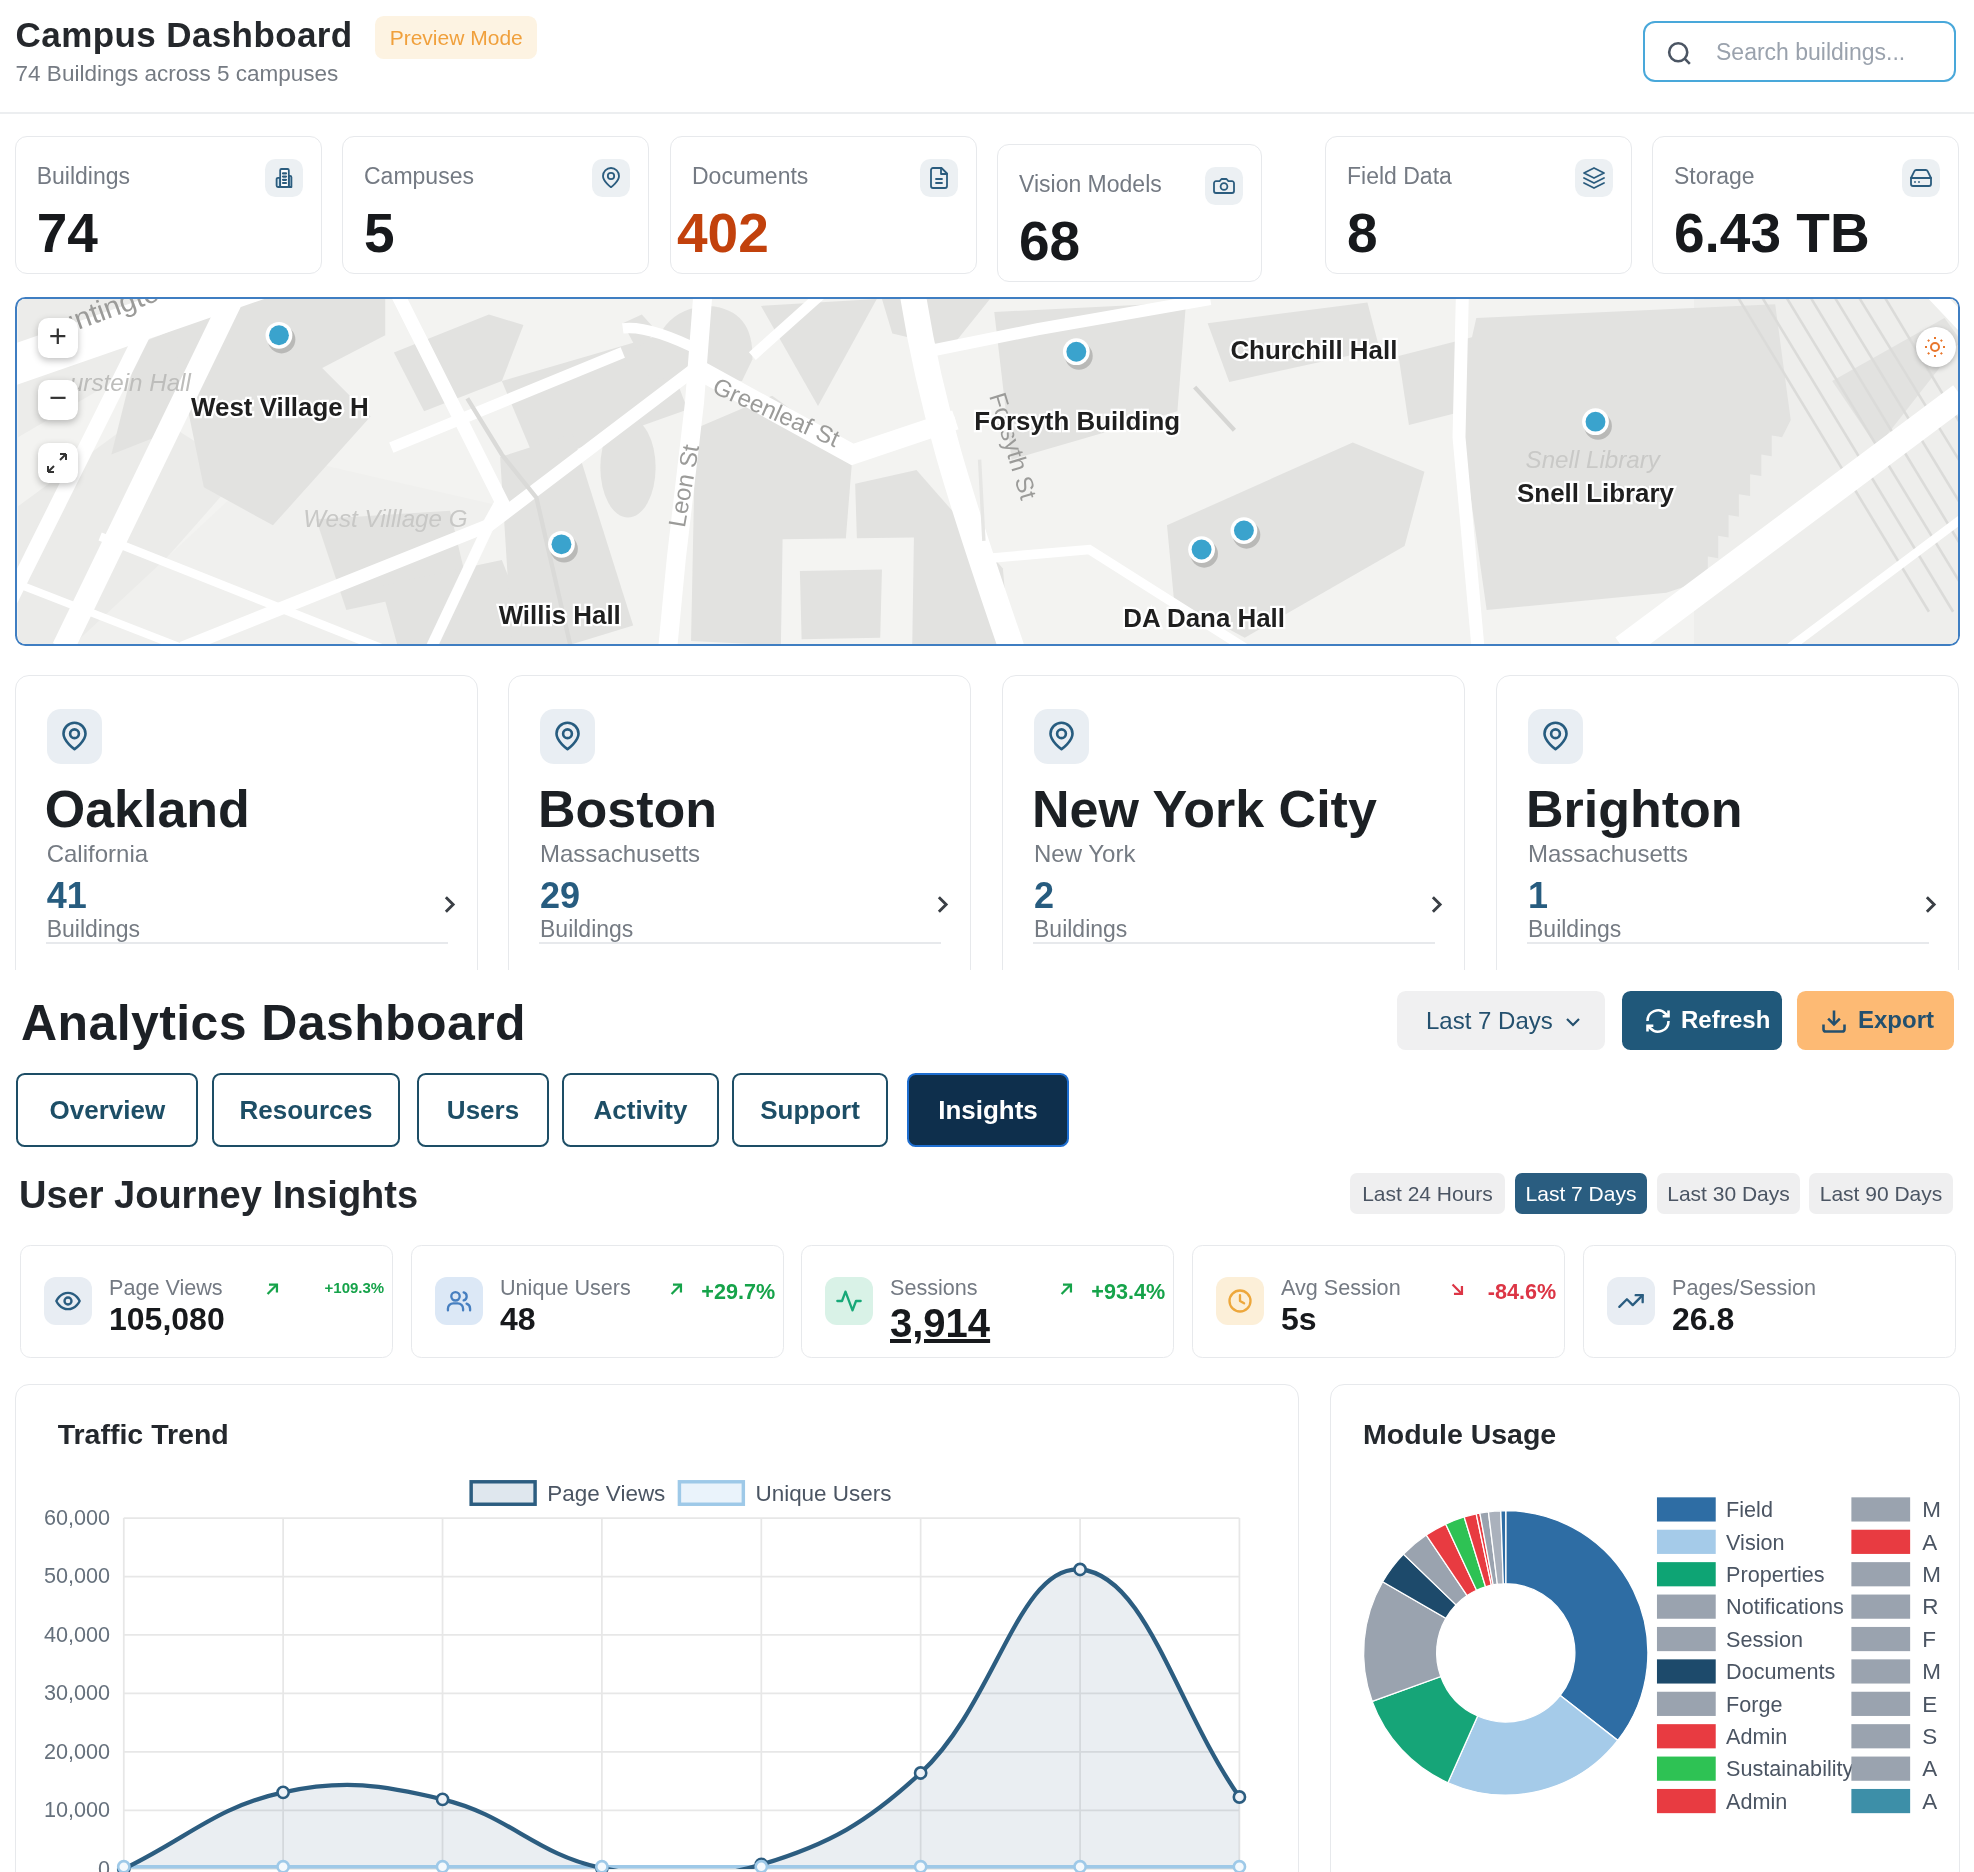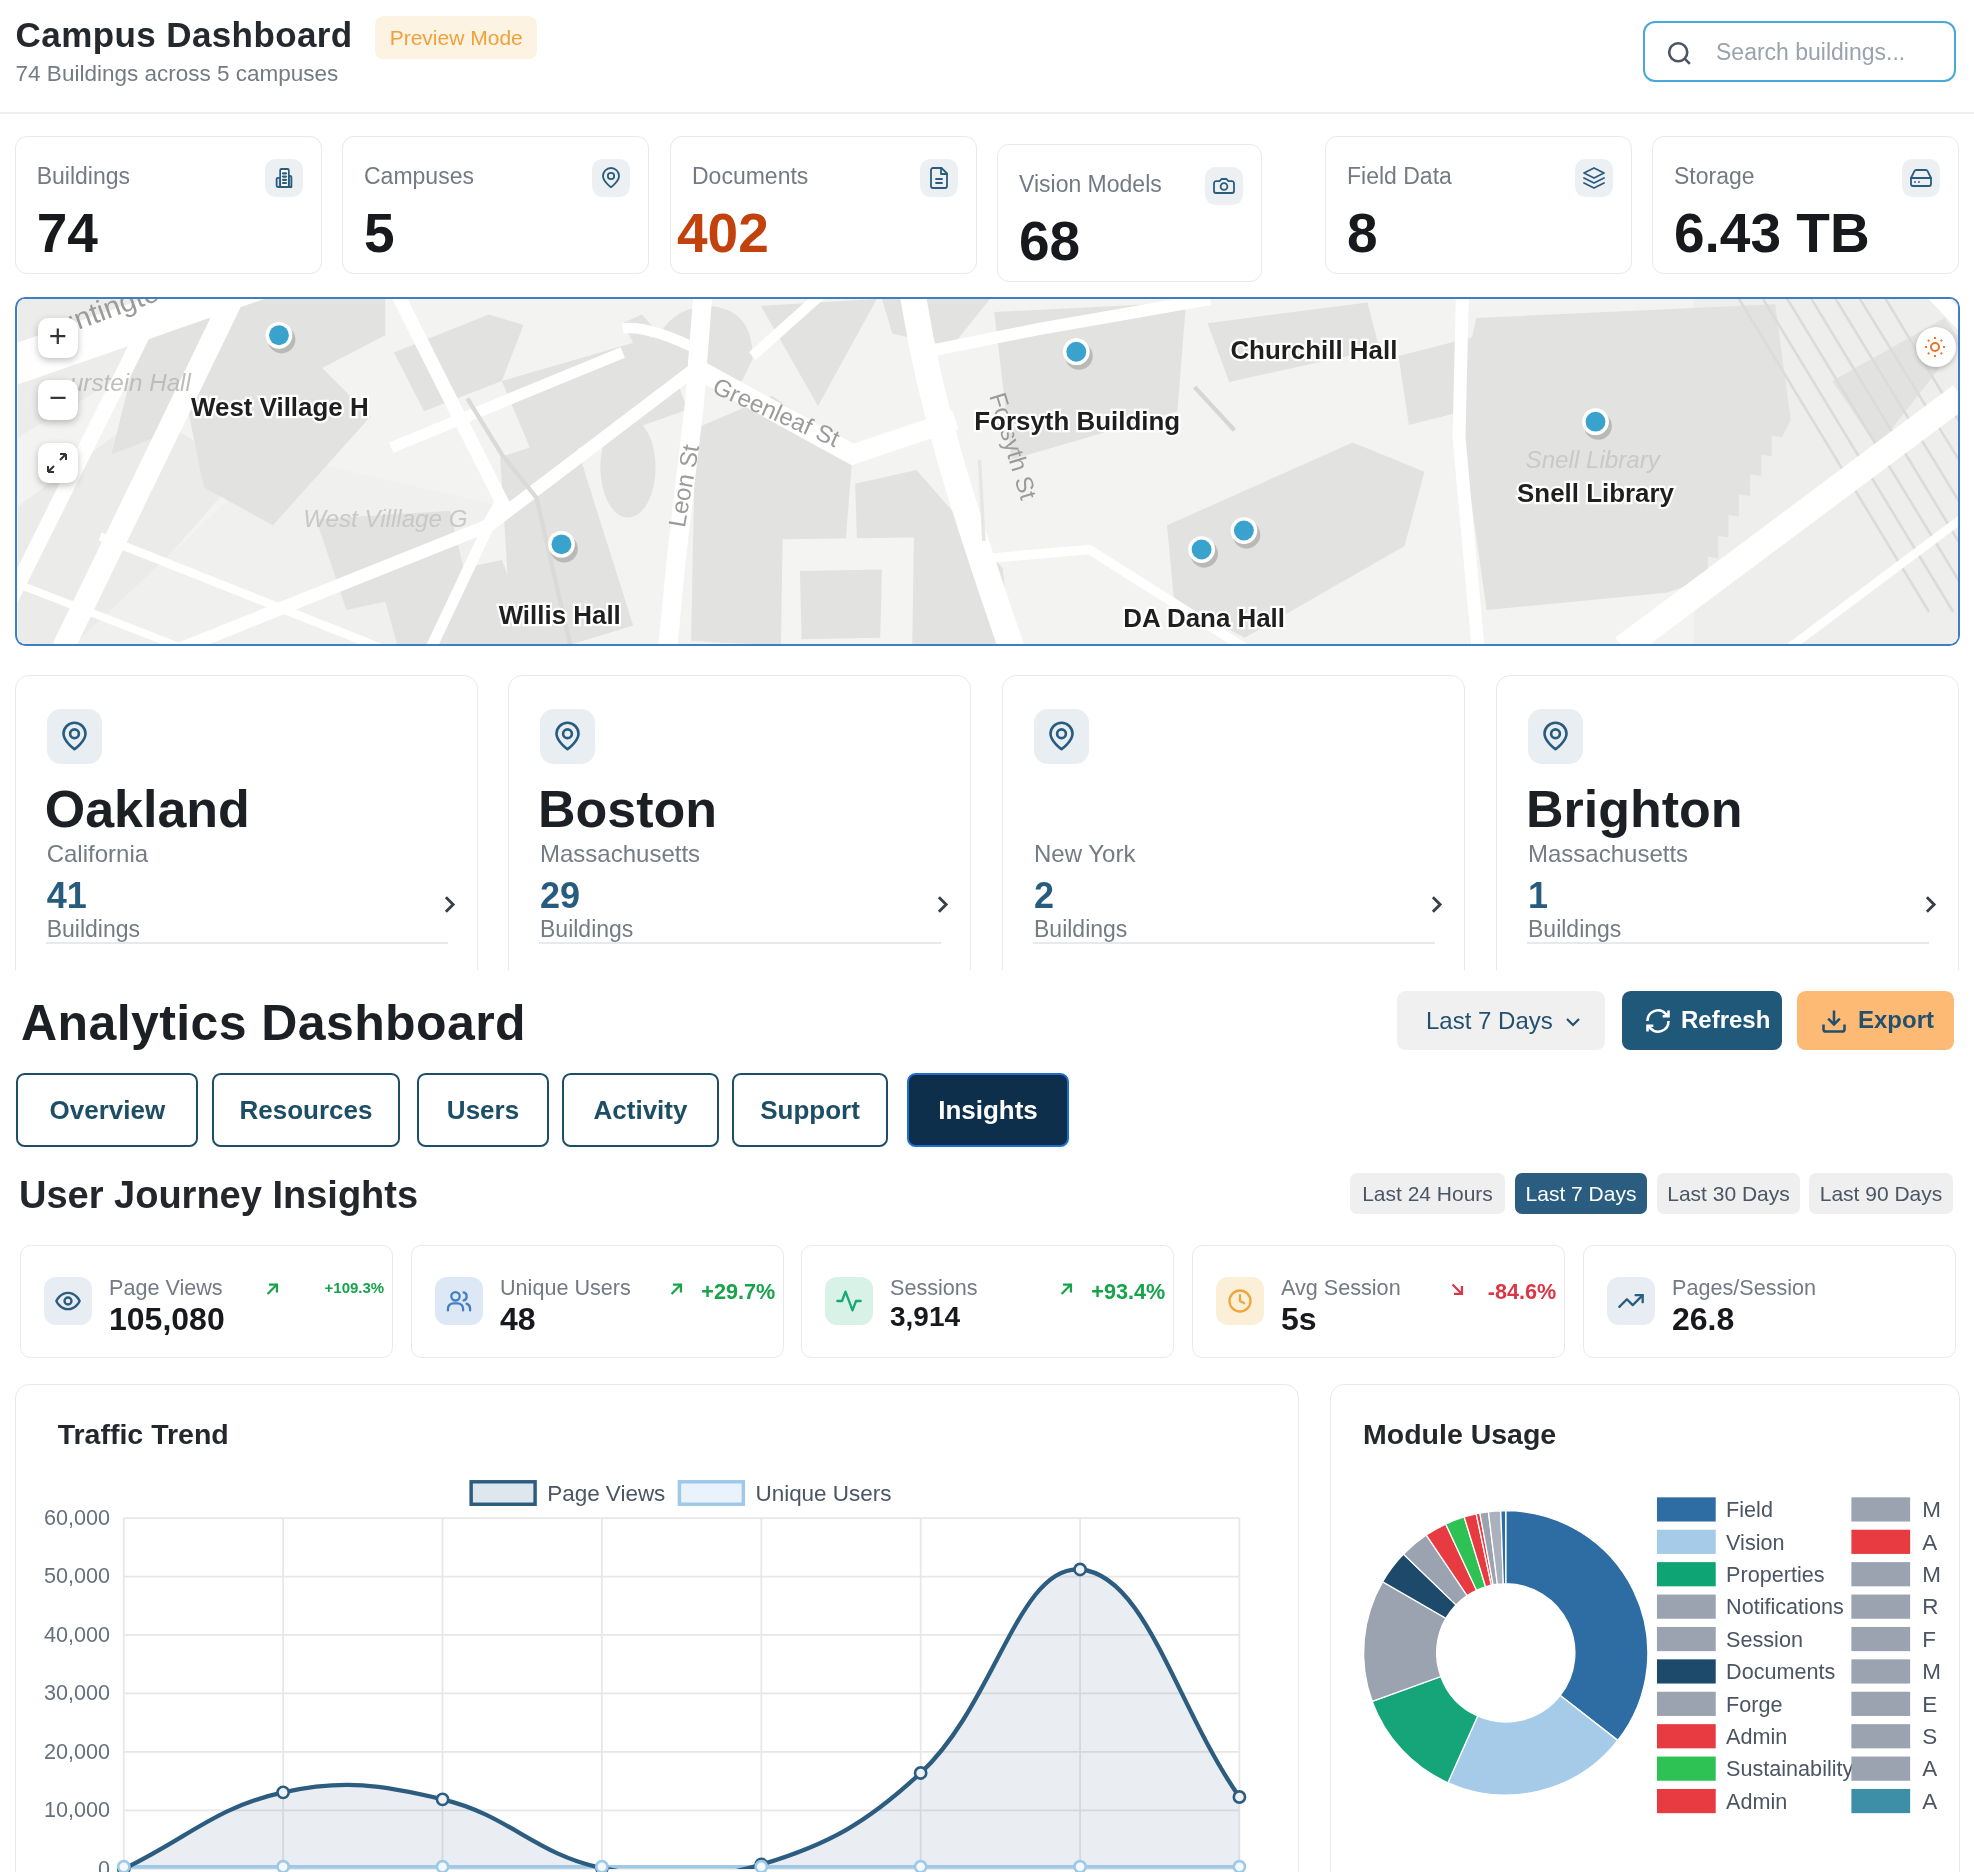--- a/index.html
+++ b/index.html
@@ -266,20 +266,21 @@
       </svg>
   <div class="abs" style="left:30px;top:266px;width:402px;height:1.7px;background:#e7e9ec;"></div>
 </div>
 <div class="card" style="left:1002px;top:0px;width:463px;height:346px;">
   <div class="ic-tile" style="left:31px;top:33px;width:55px;height:55px;background:#e9eef3;border-radius:14px;">
     <svg width="33" height="33" viewBox="0 0 24 24" fill="none" stroke="#275c7f" stroke-width="1.9" stroke-linecap="round" stroke-linejoin="round">
           <path d="M20 10c0 5.5-8 11.2-8 11.2S4 15.5 4 10a8 8 0 0 1 16 0Z"></path>
           <circle cx="12" cy="10" r="3.2"></circle>
         </svg>
   </div>
+  <div class="abs" style="left:29px;top:103px;font-size:52px;font-weight:700;color:#1c2024;">New York City</div>
   <div class="abs" style="left:31px;top:164px;font-size:24px;color:#757b83;">New York</div>
   <div class="abs" style="left:31px;top:199px;font-size:36px;font-weight:700;color:#275c7f;">2</div>
   <div class="abs" style="left:31px;top:240px;font-size:23px;color:#757b83;">Buildings</div>
   <svg class="abs" style="left:419px;top:214px;" width="29" height="29" viewBox="0 0 24 24" fill="none" stroke="#3a3f45" stroke-width="2.4">
         <path d="m9 6 6 6-6 6"></path>
       </svg>
   <div class="abs" style="left:30px;top:266px;width:402px;height:1.7px;background:#e7e9ec;"></div>
 </div>
 <div class="card" style="left:1496px;top:0px;width:463px;height:346px;">
   <div class="ic-tile" style="left:31px;top:33px;width:55px;height:55px;background:#e9eef3;border-radius:14px;">
@@ -369,21 +370,21 @@
     </svg>
   <div class="abs" style="right:7.8px;top:33px;font-size:21.6px;color:#16a34a;font-weight:600;">+29.7%</div>
 </div>
 <div class="card" style="left:801px;top:1245px;width:373px;height:113px;border-radius:10.4px;">
   <div class="ic-tile" style="left:22.5px;top:31px;width:48px;height:48px;background:#d9f2e7;border-radius:12px;">
     <svg width="28" height="28" viewBox="0 0 24 24" fill="none" stroke="#17a878" stroke-width="2" stroke-linecap="round" stroke-linejoin="round">
         <path d="M22 12h-4l-3 8L9 4l-3 8H2"></path>
       </svg>
   </div>
   <div class="abs" style="left:88px;top:28.5px;font-size:21.6px;color:#747a83;">Sessions</div>
-  <div class="abs" style="left:88px;top:55px;font-size:28px;font-weight:700;color:#17191c;">3,914</div>
+  <div class="abs" style="left:88px;top:55px;font-size:40px;font-weight:700;color:#17191c;text-decoration:underline;">3,914</div>
   <svg class="abs" style="right:96px;top:32px;" width="22.5" height="22.5" viewBox="0 0 24 24" fill="none" stroke="#16a34a" stroke-width="2.4">
       <path d="M7 17 17 7"></path>
       <path d="M8.5 7H17v8.5"></path>
     </svg>
   <div class="abs" style="right:7.8px;top:33px;font-size:21.6px;color:#16a34a;font-weight:600;">+93.4%</div>
 </div>
 <div class="card" style="left:1192px;top:1245px;width:373px;height:113px;border-radius:10.4px;">
   <div class="ic-tile" style="left:22.5px;top:31px;width:48px;height:48px;background:#fcefd8;border-radius:12px;">
     <svg width="28" height="28" viewBox="0 0 24 24" fill="none" stroke="#eda73c" stroke-width="2" stroke-linecap="round" stroke-linejoin="round">
         <circle cx="12" cy="12" r="9"></circle>

